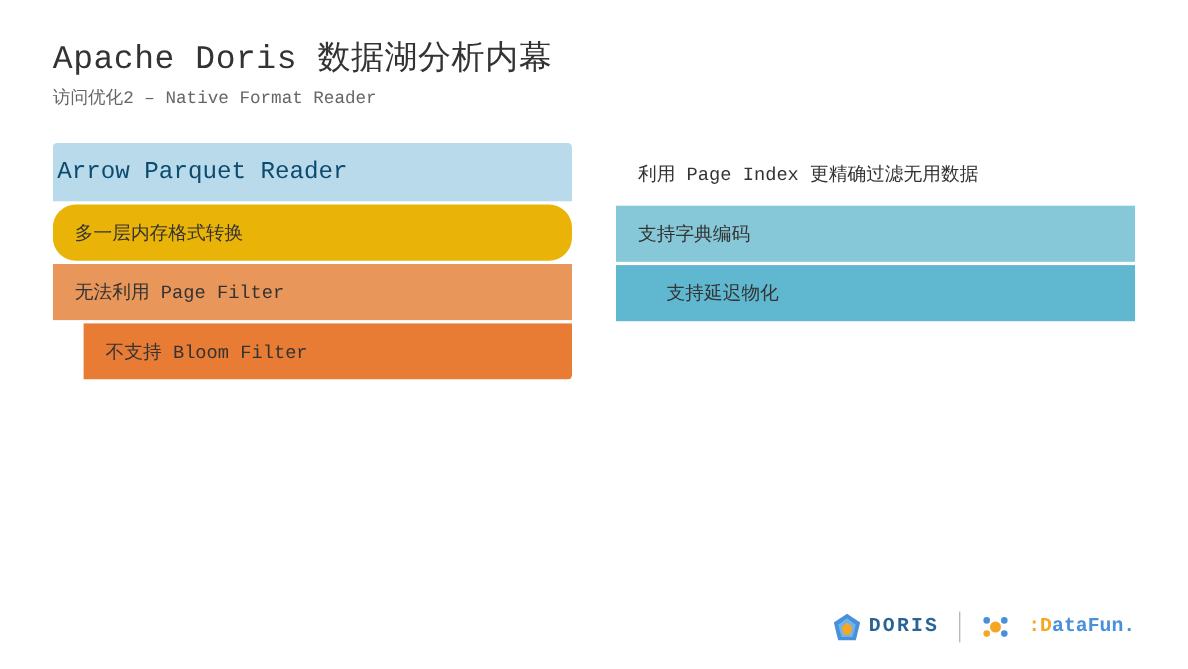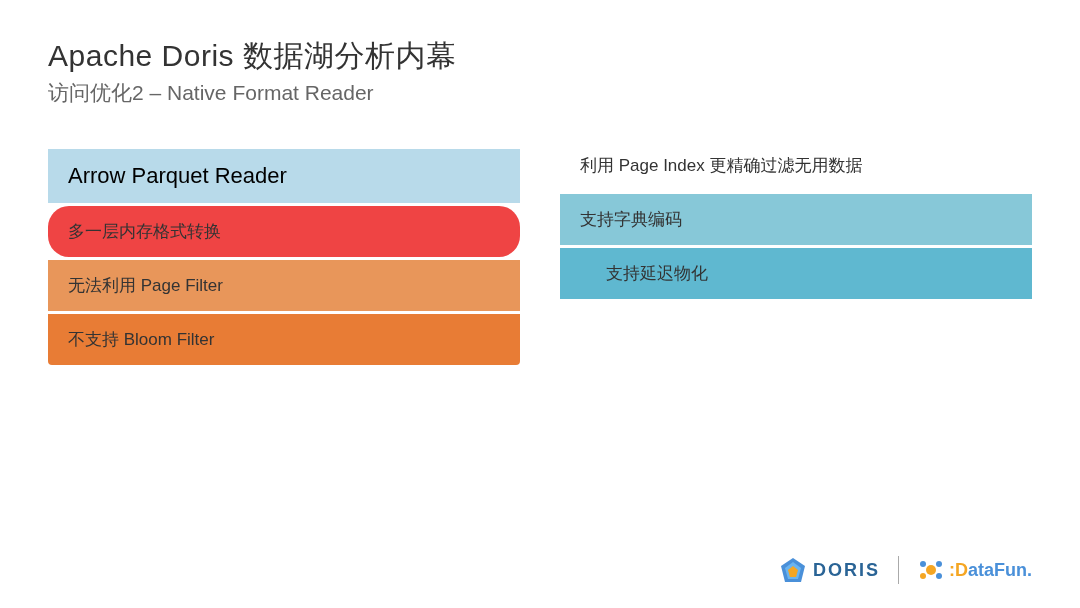--- a/index.html
+++ b/index.html
@@ -11,81 +11,81 @@
       font-family: 'Microsoft YaHei', 'PingFang SC', 'Helvetica Neue', Arial, sans-serif;
       overflow: hidden;
       position: relative;
     }
 
     .page {
       width: 1080px;
       height: 608px;
       padding: 36px 48px 30px 48px;
       position: relative;
+      font-family: Liberation Mono, monospace;
     }
 
     .header {
       margin-bottom: 30px;
     }
 
     .title-main {
       font-size: 30px;
       font-weight: 400;
       color: #333333;
       letter-spacing: 0.5px;
       line-height: 1.3;
     }
 
     .title-sub {
-      font-size: 21px;
+      font-size: 16px;
       font-weight: 400;
       color: #666666;
       margin-top: 4px;
     }
 
     .cards-container {
       display: flex;
       gap: 40px;
       margin-top: 20px;
     }
 
     .card {
       flex: 1;
       border-radius: 4px;
       overflow: hidden;
     }
 
     .card-header {
-      padding: 14px 20px;
+      padding: 14px 4px;
       font-size: 22px;
       font-weight: 400;
-      color: #000000;
-      margin-top: 12px;
+      color: #0c4a6e;
     }
 
     .card-left .card-header {
       background: #b8daea;
     }
 
     .card-right .card-header {
       background: #a8d8e8;
     }
 
     .card-item {
       padding: 14px 20px;
       font-size: 17px;
       font-weight: 400;
       color: #333333;
       margin-top: 3px;
     }
 
     
-    .card-left .card-item:nth-child(2) { background: #ef4444; border-radius: 21px; }
+    .card-left .card-item:nth-child(2) { background: #eab308; border-radius: 21px; }
     .card-left .card-item:nth-child(3) { background: #e8965a; }
-    .card-left .card-item:nth-child(4) { background: #e87c35; }
+    .card-left .card-item:nth-child(4) { background: #e87c35; margin-left: 28px; }
     .card-left .card-item:nth-child(5) { background: #f0832a; }
 
     
     .card-right .card-item:nth-child(2) { background: #87c8d8; }
     .card-right .card-item:nth-child(3) { background: #5fb8d0; padding-left: 46px; }
     .card-right .card-item:nth-child(4) { background: #3aabca; }
     .card-right .card-item:nth-child(5) { background: #1a7a9a; color: #0f172a; }
     .card-right .card-item:nth-child(6) { background: #2a8fab; color: #0f172a; border-radius: 18px; }
 
     .footer {
@@ -118,21 +118,21 @@
     .divider-line {
       width: 1px;
       height: 28px;
       background: #aaaaaa;
       margin: 0 6px;
     }
 
     .datafun-logo {
       display: flex;
       align-items: center;
-      gap: 4px;
+      gap: 16px;
     }
 
     .datafun-icon {
       width: 28px;
       height: 28px;
     }
 
     .datafun-text {
       font-size: 18px;
       font-weight: 700;

